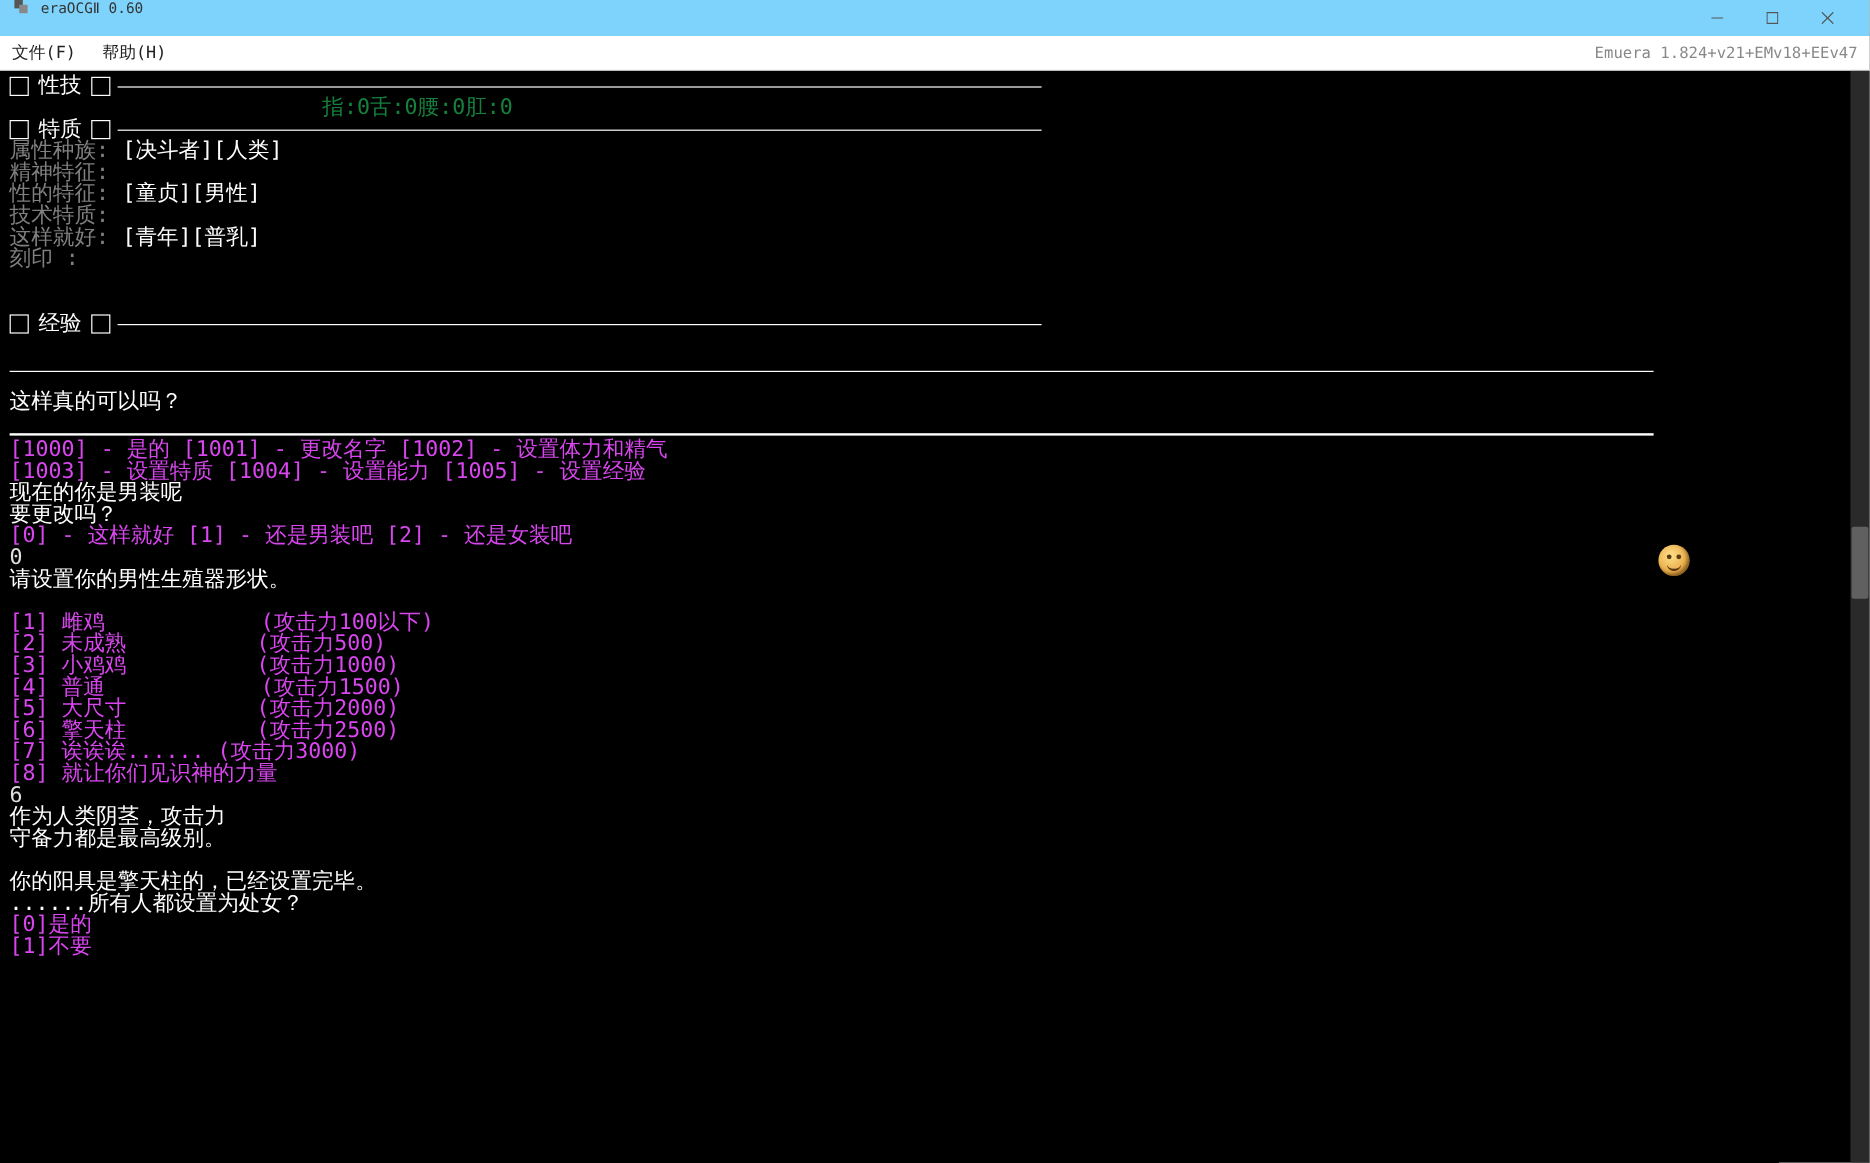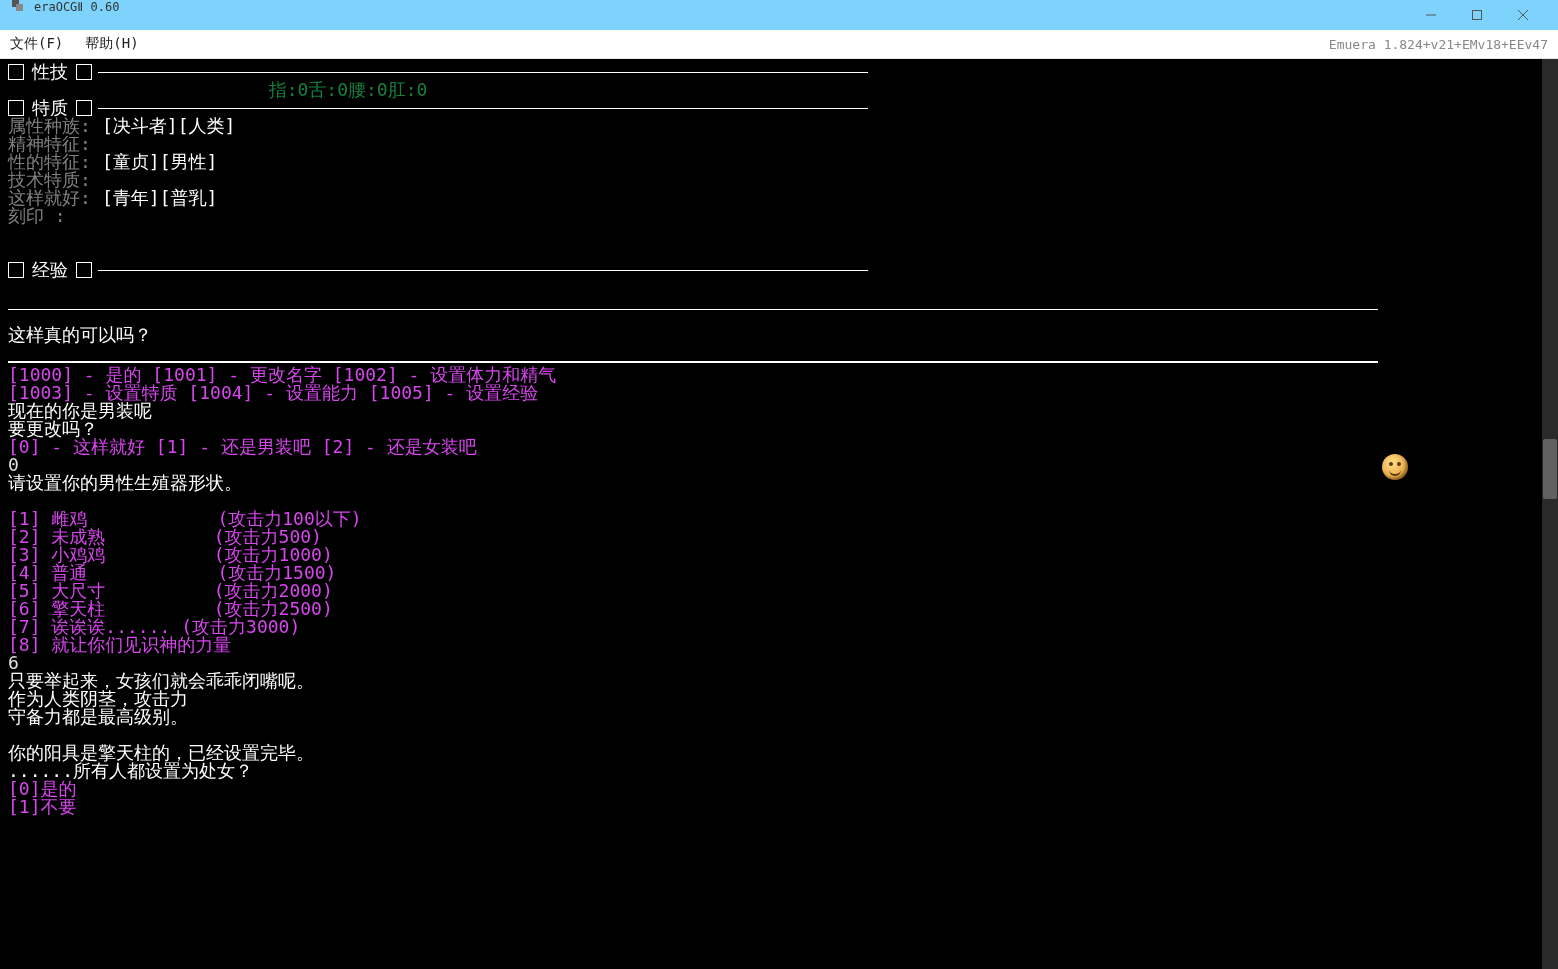--- a/index.html
+++ b/index.html
@@ -287,21 +287,20 @@
     <div style="height:18px"></div>
     <div class="opt" style="white-space:pre">[1] 雌鸡            (攻击力100以下)</div>
     <div class="opt" style="white-space:pre">[2] 未成熟          (攻击力500)</div>
     <div class="opt" style="white-space:pre">[3] 小鸡鸡          (攻击力1000)</div>
     <div class="opt" style="white-space:pre">[4] 普通            (攻击力1500)</div>
     <div class="opt" style="white-space:pre">[5] 大尺寸          (攻击力2000)</div>
     <div class="opt" style="white-space:pre">[6] 擎天柱          (攻击力2500)</div>
     <div class="opt" style="white-space:pre">[7] 诶诶诶...... (攻击力3000)</div>
     <div class="opt" style="white-space:pre">[8] 就让你们见识神的力量</div>
     <div class="num">6</div>
-    <div>只要举起来，女孩们就会乖乖闭嘴呢。</div>
     <div>作为人类阴茎，攻击力</div>
     <div>守备力都是最高级别。</div>
     <div style="height:18px"></div>
     <div>你的阳具是擎天柱的，已经设置完毕。</div>
     <div>......所有人都设置为处女？</div>
     <div class="opt">[0]是的</div>
     <div class="opt">[1]不要</div>
 
     <div class="smiley">
         <div class="mouth"></div>

